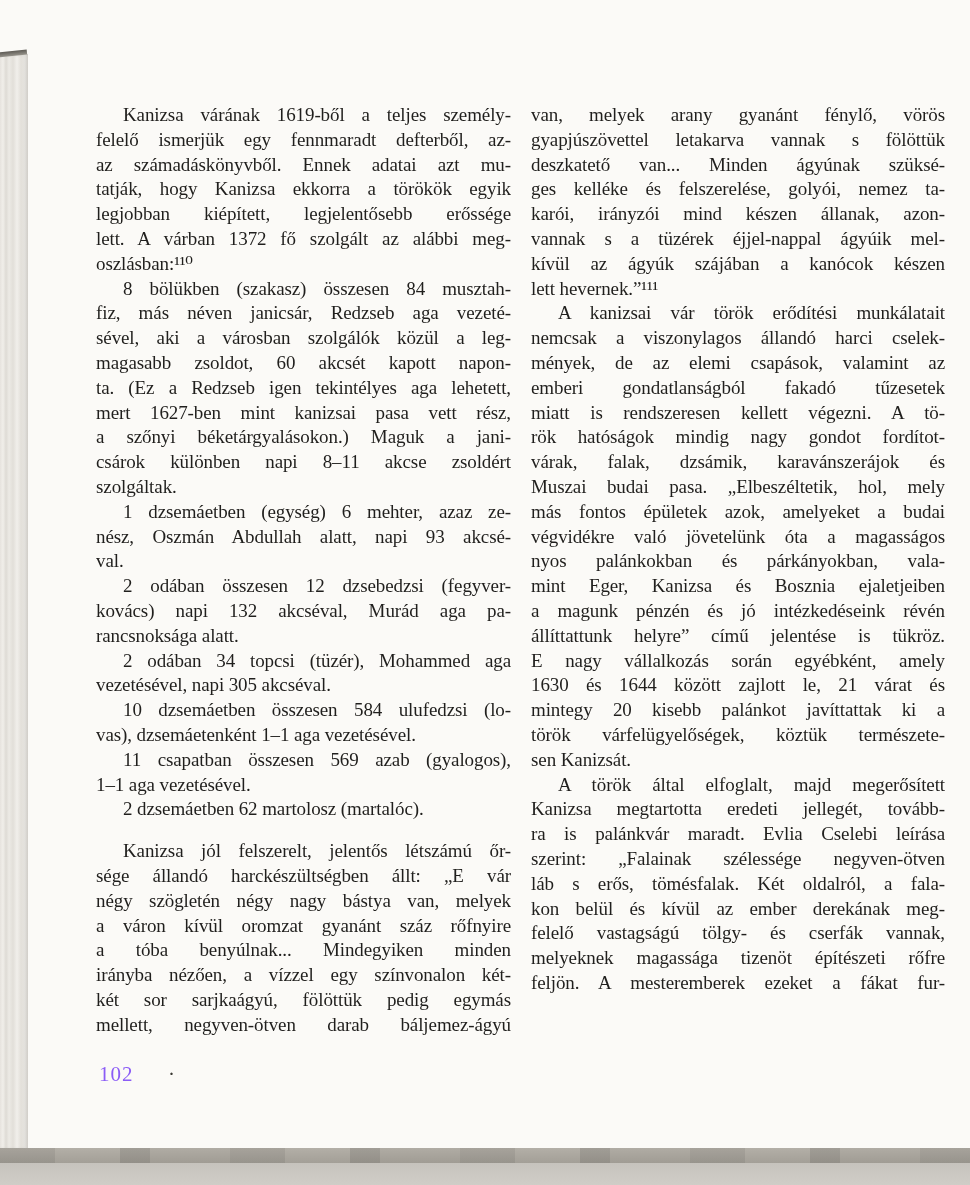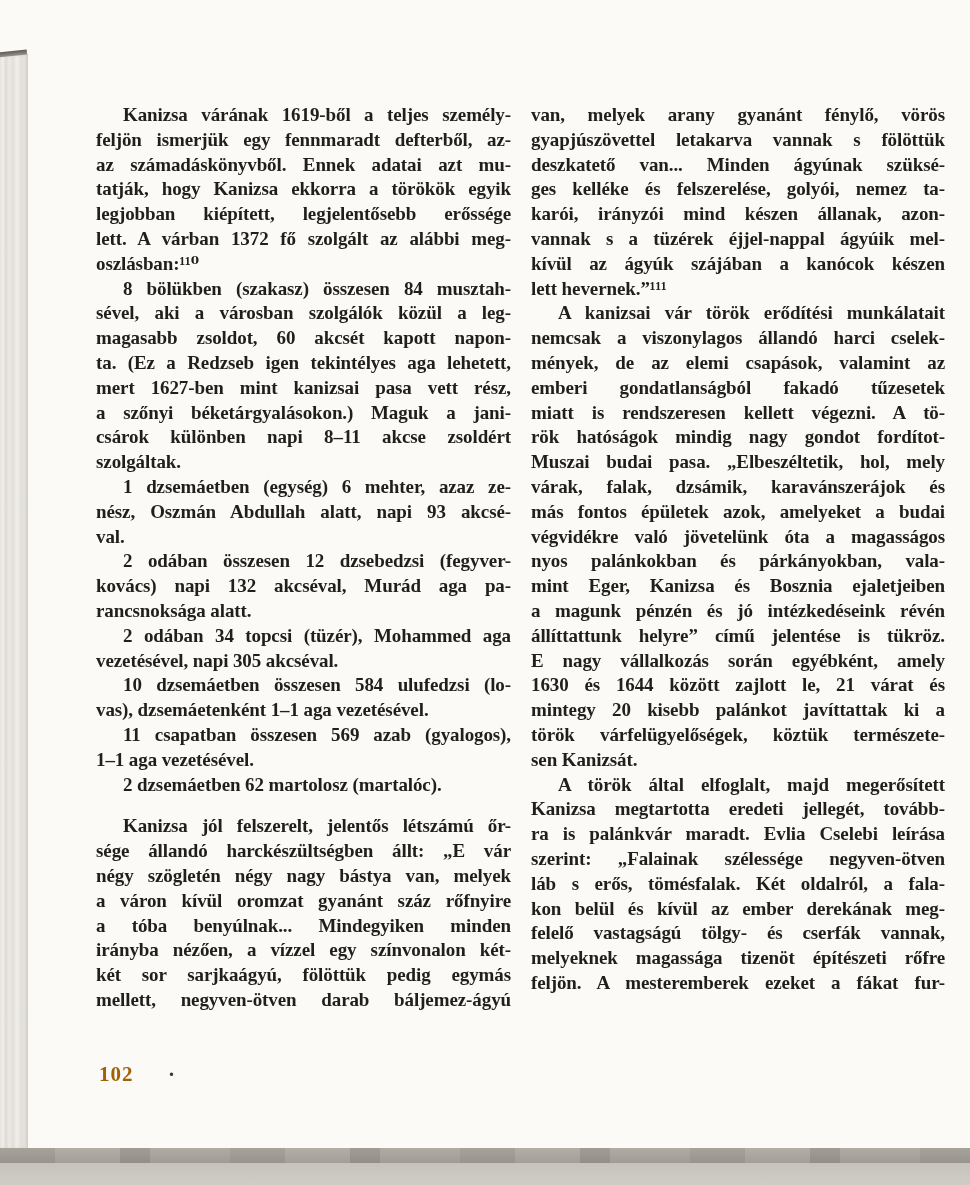--- a/index.html
+++ b/index.html
@@ -6,21 +6,20 @@
   body {
     width: 970px; height: 1185px;
     font-family: "Liberation Serif", "DejaVu Serif", serif;
     background: #ffffff;
   }
   .scan {
     position: relative;
     width: 970px; height: 1185px;
     background: #fbfaf7;
     overflow: hidden;
-    font-weight: bold;
   }
   
   .page-edges {
     position: absolute;
     left: 0; top: 54px;
     width: 28px; height: 1096px;
     background:
       repeating-linear-gradient(90deg,
         #e7e4df 0px, #f0eee9 3px, #dedbd5 6px,
         #eceae5 9px, #e2dfd9 13px, #f1efeb 17px,
@@ -67,50 +66,51 @@
   .line {
     text-align: justify;
     text-align-last: justify;
   }
   .line.lastline { text-align-last: left; }
   .line.indent { padding-left: 27px; }
   .page-footer {
     position: absolute;
     left: 99px; top: 1062px;
     font-size: 21px;
-    color: #a16207;
+    color: #8b5cf6;
     letter-spacing: 1px;
   }
   .footer-dot {
     position: absolute;
     left: 168px; top: 1062px;
     font-size: 21px;
     color: #3a3933;
   }
 </style>
 </head>
 <body>
 
 <div class="scan">
 
   <div class="page-edges"></div>
   <div class="page-edges-cap"></div>
 
   <div class="text-column col-left" id="col-left">
       <div class="para">
         <div class="line indent">Kanizsa várának 1619-ből a teljes személy-</div>
-        <div class="line">feljön ismerjük egy fennmaradt defterből, az-</div>
+        <div class="line">felelő ismerjük egy fennmaradt defterből, az-</div>
         <div class="line">az számadáskönyvből. Ennek adatai azt mu-</div>
         <div class="line">tatják, hogy Kanizsa ekkorra a törökök egyik</div>
         <div class="line">legjobban kiépített, legjelentősebb erőssége</div>
         <div class="line">lett. A várban 1372 fő szolgált az alábbi meg-</div>
         <div class="line lastline">oszlásban:¹¹⁰</div>
       </div>
       <div class="para">
         <div class="line indent">8 bölükben (szakasz) összesen 84 musztah-</div>
+        <div class="line">fiz, más néven janicsár, Redzseb aga vezeté-</div>
         <div class="line">sével, aki a városban szolgálók közül a leg-</div>
         <div class="line">magasabb zsoldot, 60 akcsét kapott napon-</div>
         <div class="line">ta. (Ez a Redzseb igen tekintélyes aga lehetett,</div>
         <div class="line">mert 1627-ben mint kanizsai pasa vett rész,</div>
         <div class="line">a szőnyi béketárgyalásokon.) Maguk a jani-</div>
         <div class="line">csárok különben napi 8–11 akcse zsoldért</div>
         <div class="line lastline">szolgáltak.</div>
       </div>
       <div class="para">
         <div class="line indent">1 dzsemáetben (egység) 6 mehter, azaz ze-</div>
@@ -160,22 +160,22 @@
         <div class="line">kívül az ágyúk szájában a kanócok készen</div>
         <div class="line lastline">lett hevernek.”¹¹¹</div>
       </div>
       <div class="para">
         <div class="line indent">A kanizsai vár török erődítési munkálatait</div>
         <div class="line">nemcsak a viszonylagos állandó harci cselek-</div>
         <div class="line">mények, de az elemi csapások, valamint az</div>
         <div class="line">emberi gondatlanságból fakadó tűzesetek</div>
         <div class="line">miatt is rendszeresen kellett végezni. A tö-</div>
         <div class="line">rök hatóságok mindig nagy gondot fordítot-</div>
+        <div class="line">várak, falak, dzsámik, karavánszerájok és</div>
         <div class="line">Muszai budai pasa. „Elbeszéltetik, hol, mely</div>
-        <div class="line">várak, falak, dzsámik, karavánszerájok és</div>
         <div class="line">más fontos épületek azok, amelyeket a budai</div>
         <div class="line">végvidékre való jövetelünk óta a magasságos</div>
         <div class="line">nyos palánkokban és párkányokban, vala-</div>
         <div class="line">mint Eger, Kanizsa és Bosznia ejaletjeiben</div>
         <div class="line">a magunk pénzén és jó intézkedéseink révén</div>
         <div class="line">állíttattunk helyre” című jelentése is tükröz.</div>
         <div class="line">E nagy vállalkozás során egyébként, amely</div>
         <div class="line">1630 és 1644 között zajlott le, 21 várat és</div>
         <div class="line">mintegy 20 kisebb palánkot javíttattak ki a</div>
         <div class="line">török várfelügyelőségek, köztük természete-</div>

